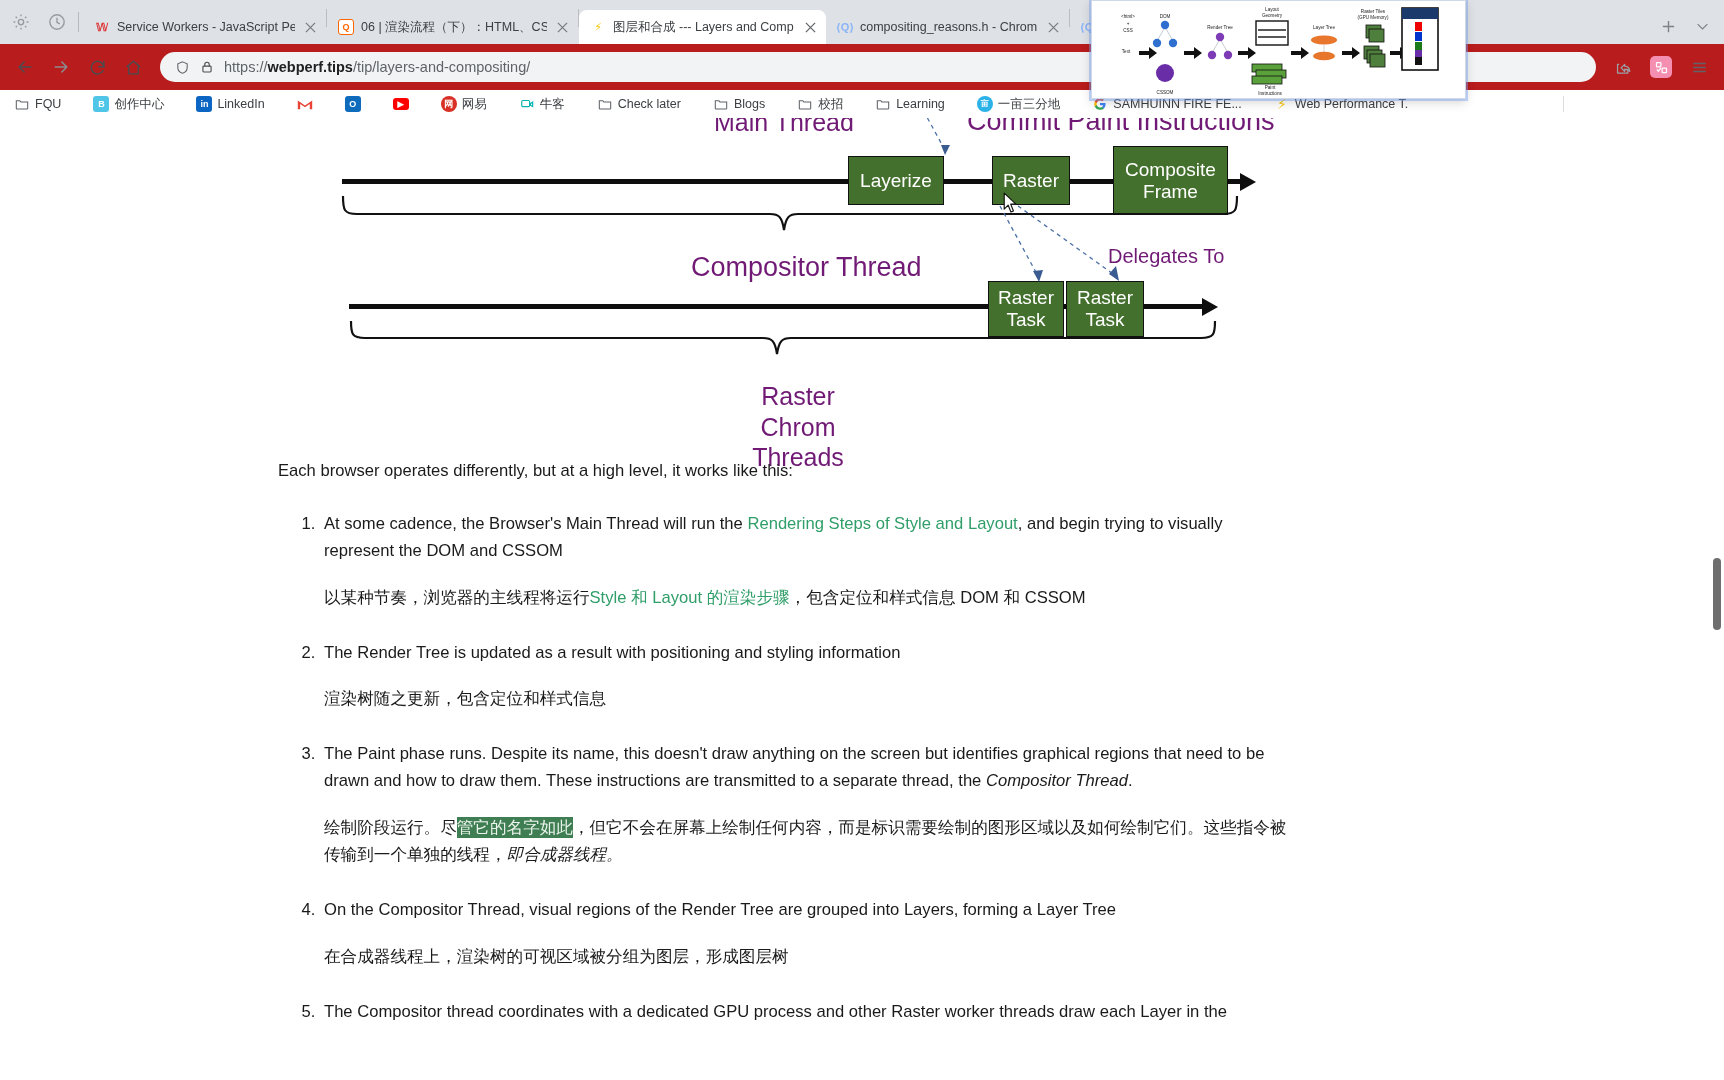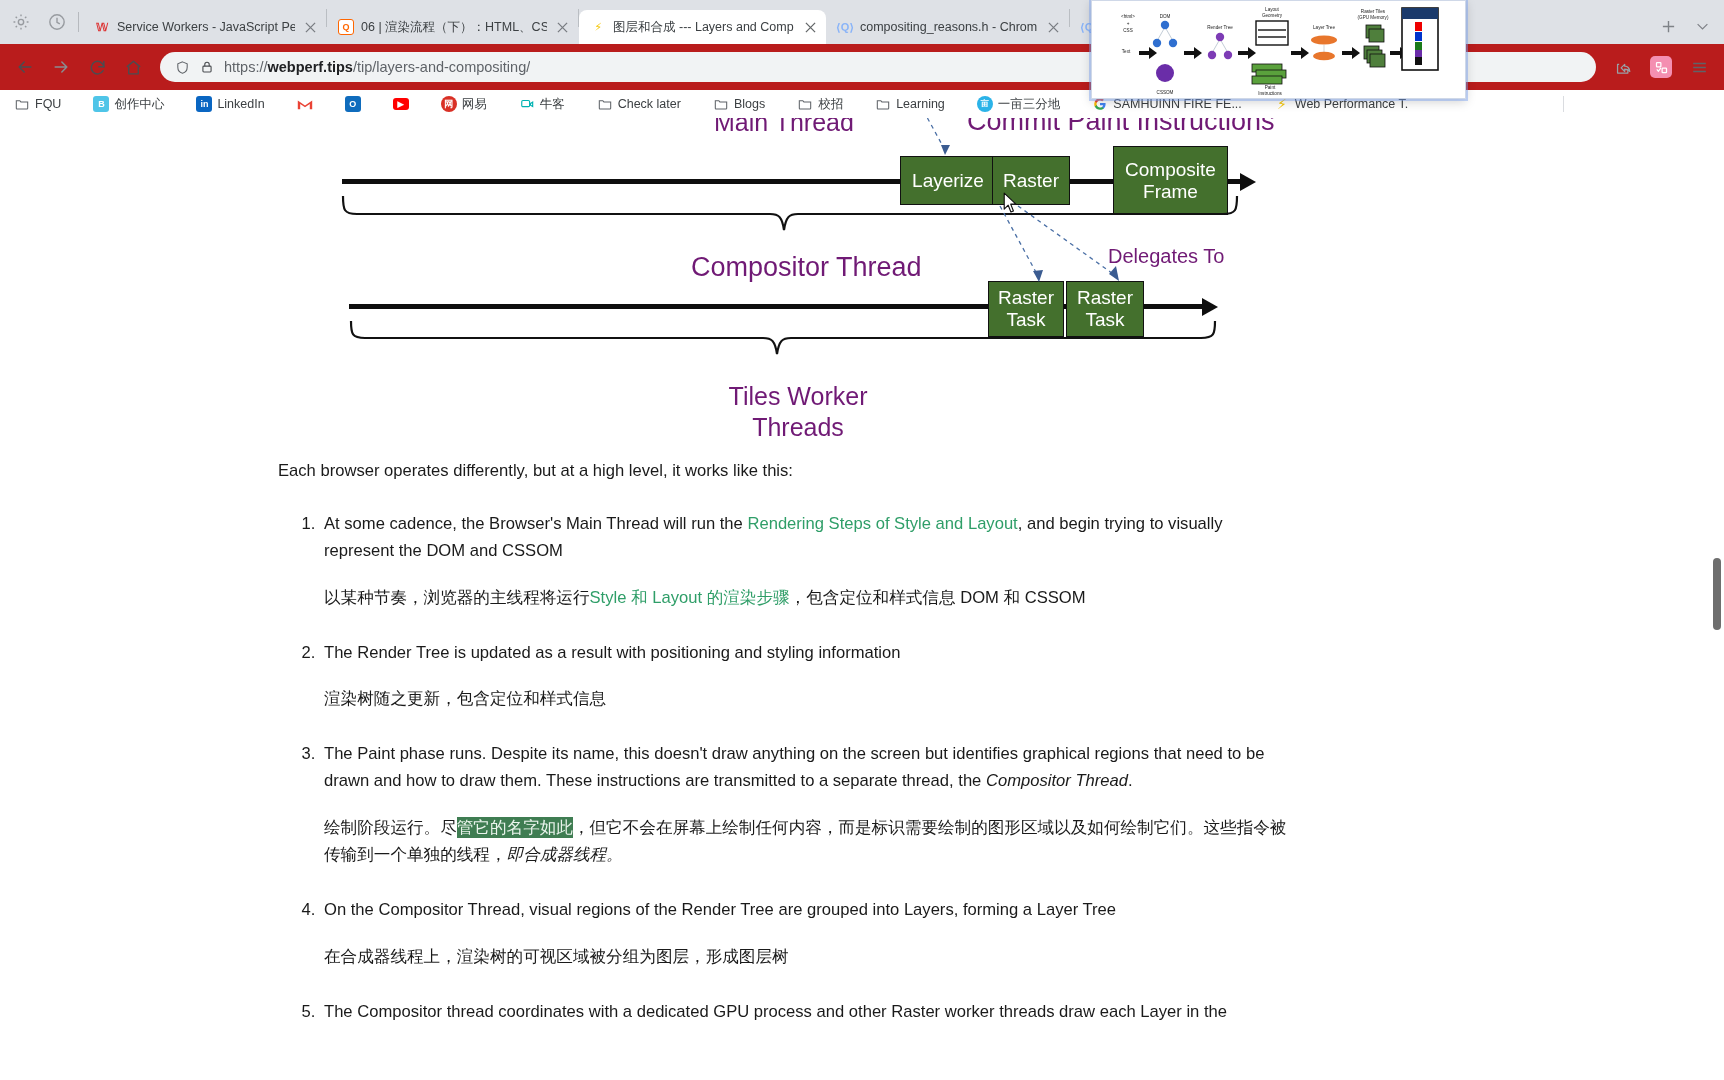--- a/index.html
+++ b/index.html
@@ -407,21 +407,21 @@
     <div class="content">
 
       <div class="diagram">
 
         <div class="dlabel" style="left:714px;top:-10px;font-size:25px;">Main Thread</div>
         <div class="dlabel" style="left:967px;top:-12px;font-size:27px;">Commit Paint Instructions</div>
 
         <div class="axis" style="left:342px;top:61px;width:900px;"></div>
         <div class="arrowhead" style="left:1240px;top:55px;"></div>
 
-        <div class="gbox" style="left:900px;top:38px;width:94px;height:47px;">
+        <div class="gbox" style="left:848px;top:38px;width:94px;height:47px;">
           <span>Layerize</span>
         </div>
         <div class="gbox" style="left:992px;top:38px;width:76px;height:47px;">
           <span>Raster</span>
         </div>
         <div class="gbox" style="left:1113px;top:28px;width:113px;height:67px;flex-direction:column;">
           <span>Composite</span>
           <span>Frame</span>
         </div>
 
@@ -441,21 +441,21 @@
           <span>Raster</span>
           <span>Task</span>
         </div>
 
         <div class="dlabel" style="left:1108px;top:127px;font-size:20px;">Delegates To</div>
 
         <svg class="brace" style="left:348px;top:203px;" width="870" height="52" viewBox="0 0 870 52" fill="none" stroke="#111" stroke-width="2.2">
           <path d="M3 0c0 13 1 17 14 17h398c9 0 12 3 14 16 2-13 5-16 14-16h410c13 0 14-4 14-17"></path>
         </svg>
         <div class="dlabel" style="left:723px;top:263px;font-size:25px;text-align:center;width:150px;line-height:1.22;">
-          <span>Tiles Worker</span><br>
+          <span>Raster Chrom</span><br>
           <span>Threads</span>
         </div>
 
         <svg style="position:absolute;left:890px;top:-20px;" width="360" height="250" fill="none">
           <path d="M22 -8 L55 52" stroke="#4a6fa5" stroke-width="1.3" stroke-dasharray="4 4"></path>
           <polygon points="55,57 51,47 60,47" fill="#3b5c91"></polygon>
           <path d="M110 108 L148 178" stroke="#4a6fa5" stroke-width="1.3" stroke-dasharray="4 4"></path>
           <polygon points="149,184 143,173 153,172" fill="#3b5c91"></polygon>
           <path d="M128 108 L226 178" stroke="#4a6fa5" stroke-width="1.3" stroke-dasharray="4 4"></path>
           <polygon points="229,183 219,176 226,168" fill="#3b5c91"></polygon>

